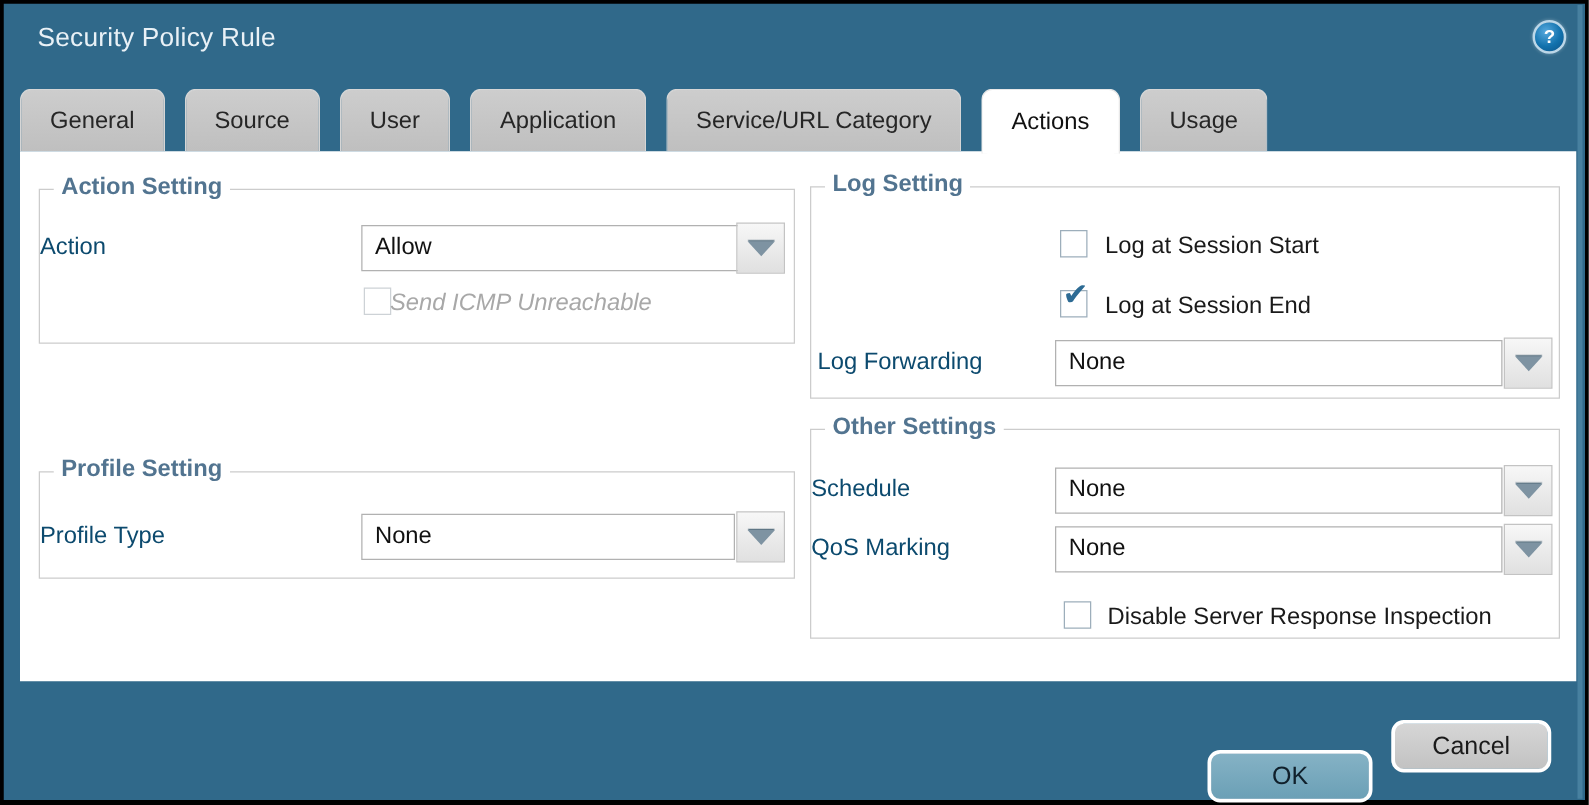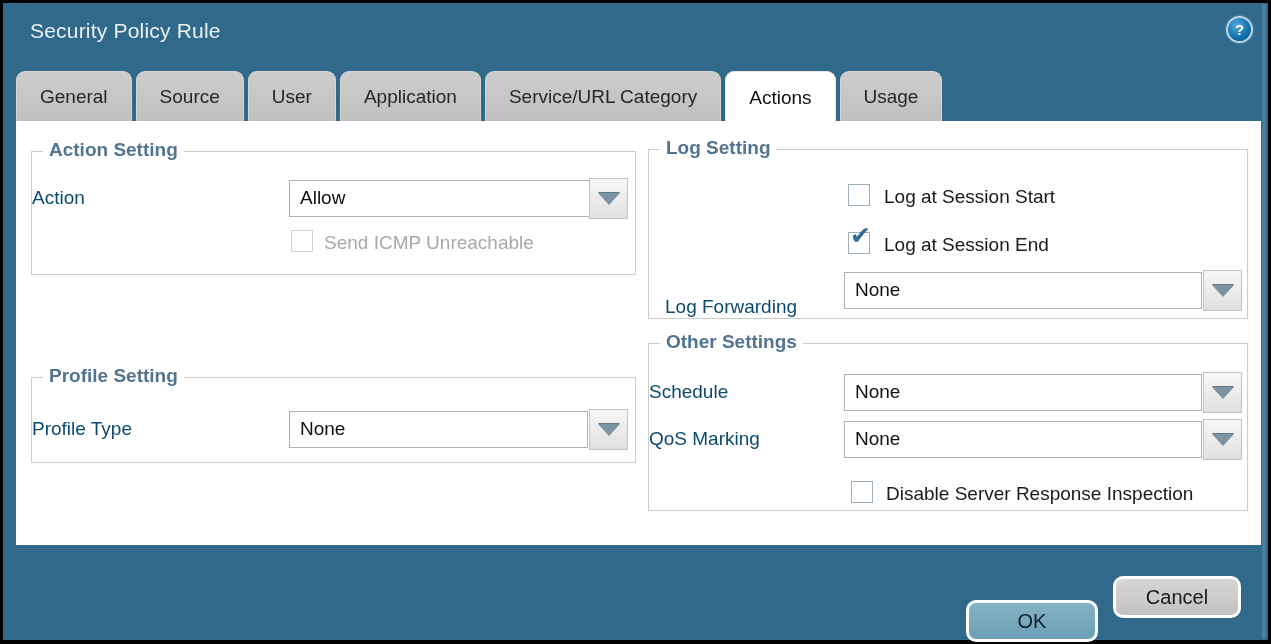--- a/index.html
+++ b/index.html
@@ -30,21 +30,21 @@
     background: radial-gradient(circle at 38% 32%, #56a9de, #1272ad 55%, #0b5186);
     border: 2px solid #bcd7e8;
     box-shadow: 0 0 3px rgba(255,255,255,0.35);
     color: #fff; font-size: 15px; font-weight: bold;
     display: flex; align-items: center; justify-content: center;
     cursor: pointer;
   }
   
   .tabrow {
     position: absolute; left: 13px; top: 68px;
-    display: flex; gap: 4px; height: 50px;
+    display: flex; gap: 16px; height: 50px;
   }
   .tab {
     height: 50px; padding: 0 23px;
     background: linear-gradient(#cdcdcd, #bfbfbf);
     border: 1px solid #d6d6d6; border-bottom: none;
     border-radius: 9px 9px 0 0;
     font-size: 19px; color: #262626;
     display: flex; align-items: center; justify-content: center;
     cursor: pointer; white-space: nowrap;
   }
@@ -169,21 +169,21 @@
 
       <div class="flabel" style="left:0; top:35px; width:249px;">Action</div>
       <div class="ddfield" style="left:257px; top:28px; width:329px; height:37px;">Allow</div>
       <div class="ddbtn" style="left:557px; top:26px; width:39px; height:41px;">
         <div class="ddtri"></div>
       </div>
 
       <div class="checkbox disabled" style="left:259px; top:78px;">
         
       </div>
-      <div class="cblabel disabled" style="left:292px; top:80px;">Send ICMP Unreachable</div>
+      <div class="cblabel disabled" style="left:280px; top:80px;font-style:italic;">Send ICMP Unreachable</div>
     </div>
 
     <div class="fieldset" style="left:15px; top:256px; width:605px; height:86px;padding-left:44px;">
       <div class="legend">Profile Setting</div>
 
       <div class="flabel" style="left:0; top:40px; width:249px;">Profile Type</div>
       <div class="ddfield" style="left:257px; top:33px; width:299px; height:37px;">None</div>
       <div class="ddbtn" style="left:557px; top:31px; width:39px; height:41px;">
         <div class="ddtri"></div>
       </div>
@@ -195,21 +195,21 @@
       <div class="checkbox" style="left:199px; top:34px;">
         
       </div>
       <div class="cblabel" style="left:235px; top:36px;">Log at Session Start</div>
 
       <div class="checkbox checked" style="left:199px; top:82px;">
         <span class="check">✔</span>
       </div>
       <div class="cblabel" style="left:235px; top:84px;">Log at Session End</div>
 
-      <div class="flabel" style="left:16px; top:129px; width:185px;margin-top:17px;">Log Forwarding</div>
+      <div class="flabel" style="left:5px; top:129px; width:185px;">Log Forwarding</div>
       <div class="ddfield" style="left:195px; top:122px; width:358px; height:37px;">None</div>
       <div class="ddbtn" style="left:554px; top:120px; width:39px; height:41px;">
         <div class="ddtri"></div>
       </div>
     </div>
 
     <div class="fieldset" style="left:632px; top:222px; width:600px; height:168px;">
       <div class="legend">Other Settings</div>
 
       <div class="flabel" style="left:0; top:37px; width:185px;">Schedule</div>

